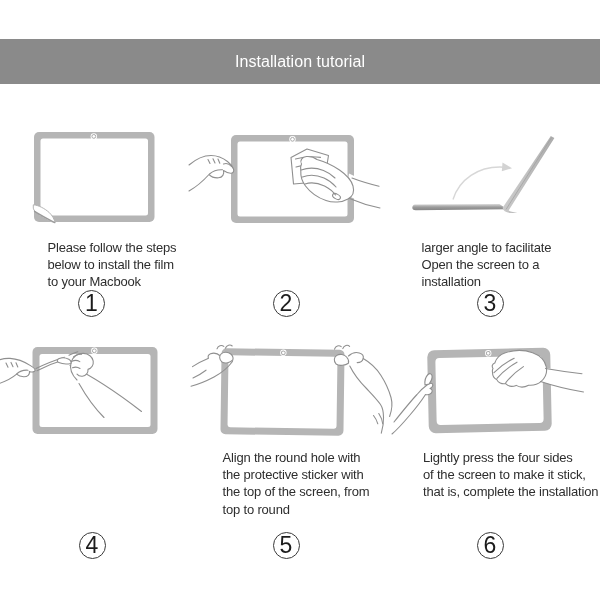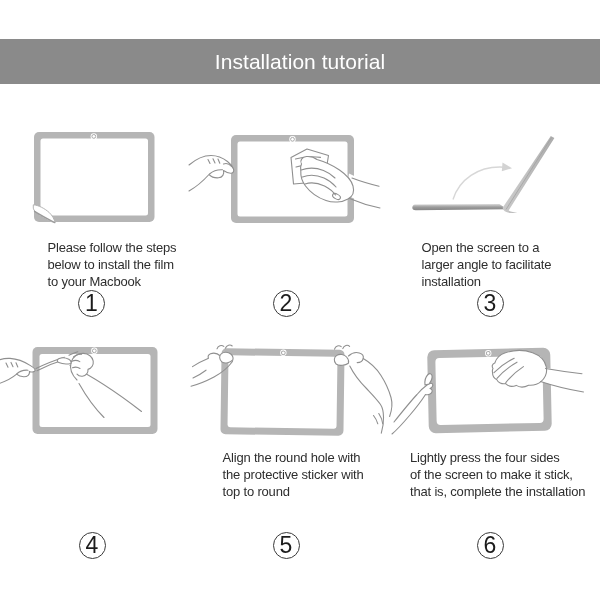--- a/index.html
+++ b/index.html
@@ -1,40 +1,40 @@
 <!DOCTYPE html>
 <html style="--page-bg: #ffffff; --header-bg: #8a8a8a; --header-fg: #ffffff; --frame-gray: #b5b5b5; --line-gray: #8f8f8f; --text: #2e2e2e; --circle-ring: #3a3a3a; --digit: #1c1c1c;"><head>
 <meta charset="utf-8">
 <style>
   html,body{margin:0;padding:0;background:#fff;}
   .page{position:relative;width:600px;height:600px;background:var(--page-bg,#fff);
         font-family:"Liberation Sans",sans-serif;overflow:hidden;}
   .title-bar{position:absolute;left:0;top:39px;width:600px;height:45px;
         background:var(--header-bg,#8a8a8a);display:flex;align-items:center;justify-content:center;}
-  .title-bar h1{margin:0;font-size:21px;font-weight:400;color:var(--header-fg,#fff);letter-spacing:0.05px;}
+  .title-bar h1{margin:0;font-size:16px;font-weight:400;color:var(--header-fg,#fff);letter-spacing:0.05px;}
   .step{position:absolute;width:200px;}
   .row1{top:100px;height:230px;}
   .row2{top:330px;height:270px;}
   .col1{left:0;} .col2{left:200px;} .col3{left:400px;}
   .illus{position:absolute;left:0;top:0;width:100%;height:100%;}
   .illus svg{position:absolute;left:0;top:0;overflow:visible;}
   .caption{position:absolute;margin:9px;font-size:13px;line-height:17.3px;
         color:var(--text,#2e2e2e);letter-spacing:-0.18px;white-space:nowrap;}
   .caption span{display:block;}
   .badge{position:absolute;width:27px;height:27px;box-sizing:border-box;
         border:1.4px solid var(--circle-ring,#3a3a3a);border-radius:50%;
         display:flex;align-items:center;justify-content:center;
         font-size:23px;color:var(--digit,#1c1c1c);}
   
   #step1 .caption{left:38.5px;top:129.8px;}
   #step2 .caption{left:28.5px;top:129.8px;}
   #step3 .caption{left:12.5px;top:129.8px;}
   #step4 .caption{left:31px;top:109.8px;}
   #step5 .caption{left:13.5px;top:109.8px;}
-  #step6 .caption{left:1px;top:109.8px;}
+  #step6 .caption{left:14px;top:109.8px;}
   #step1 .badge{left:78px;top:190px;}
   #step2 .badge{left:72.5px;top:190px;}
   #step3 .badge{left:76.5px;top:190px;}
   #step4 .badge{left:78.5px;top:202px;}
   #step5 .badge{left:72.5px;top:202px;}
   #step6 .badge{left:76.5px;top:202px;}
   .ln{fill:none;stroke:var(--line-gray,#8f8f8f);stroke-width:1.1;stroke-linecap:round;stroke-linejoin:round;}
   .fw{fill:#fff;stroke:none;}
   .fwl{fill:#fff;stroke:var(--line-gray,#8f8f8f);stroke-width:1.1;stroke-linecap:round;stroke-linejoin:round;}
 </style>
@@ -137,22 +137,22 @@
           <path fill="url(#g3b)" d="M102.6,107.8 L150.8,36 L154.4,38.1 L108.6,110.6 C111.6,112 114.4,112.7 117.2,112.9 L110,113.1 C105.6,112.5 103,110.6 102.6,107.8 Z"></path>
           <path fill="none" stroke="#9f9f9f" stroke-width="0.7" d="M151.5,37.5 L106,109.5"></path>
         </g>
         <g>
           <path d="M53,99.5 C59,80 78,65.5 104,67.2" fill="none" stroke="#d7d7d7" stroke-width="1.4"></path>
           <path fill="#d3d3d3" d="M102.5,62.4 L112,68.2 L101.8,71.2 Z"></path>
         </g>
       </svg>
     </div>
     <p class="caption">
+      <span>larger angle to facilitate</span>
       <span>Open the screen to a</span>
-      <span>larger angle to facilitate</span>
       <span>installation</span>
     </p>
     <div class="badge">
       <span>3</span>
     </div>
   </section>
 
   <section class="step row2 col1" id="step4">
     <div class="illus">
       <svg width="200" height="270" viewBox="0 0 200 270">
@@ -218,20 +218,21 @@
           <path class="ln" d="M163.2,28.6 C170,32.5 176.5,38.5 181,45.5 C185.5,52.5 189,60.5 191,67.5 C192.4,72.5 192,80 189.6,86.5"></path>
           <path class="ln" d="M149.8,36 C153.5,43.5 159.5,51.5 166.5,58.5 C171.5,63.8 176.5,68.8 180.5,74.5 C184.5,80.3 184.3,93 181.3,103.2"></path>
           <path class="ln" d="M173.5,85.5 C175.5,88 177,90.8 177.8,93.8 M178.8,83.5 C180.8,86.5 182.2,90 182.8,93.8"></path>
           <path class="fwl" d="M136,34 C133.5,31 133.8,27.2 136.8,25.4 C139.8,23.6 144.2,24.4 146.6,27 C148.4,29 149,31.4 148.4,33.2 C145.5,35.2 139.5,36.4 136,34 Z"></path>
         </g>
       </svg>
     </div>
     <p class="caption">
       <span>Align the round hole with</span>
       <span>the protective sticker with</span>
+      <span>the top of the screen, from</span>
       <span>top to round</span>
     </p>
     <div class="badge">
       <span>5</span>
     </div>
   </section>
 
   <section class="step row2 col3" id="step6">
     <div class="illus">
       <svg width="200" height="270" viewBox="0 0 200 270">

